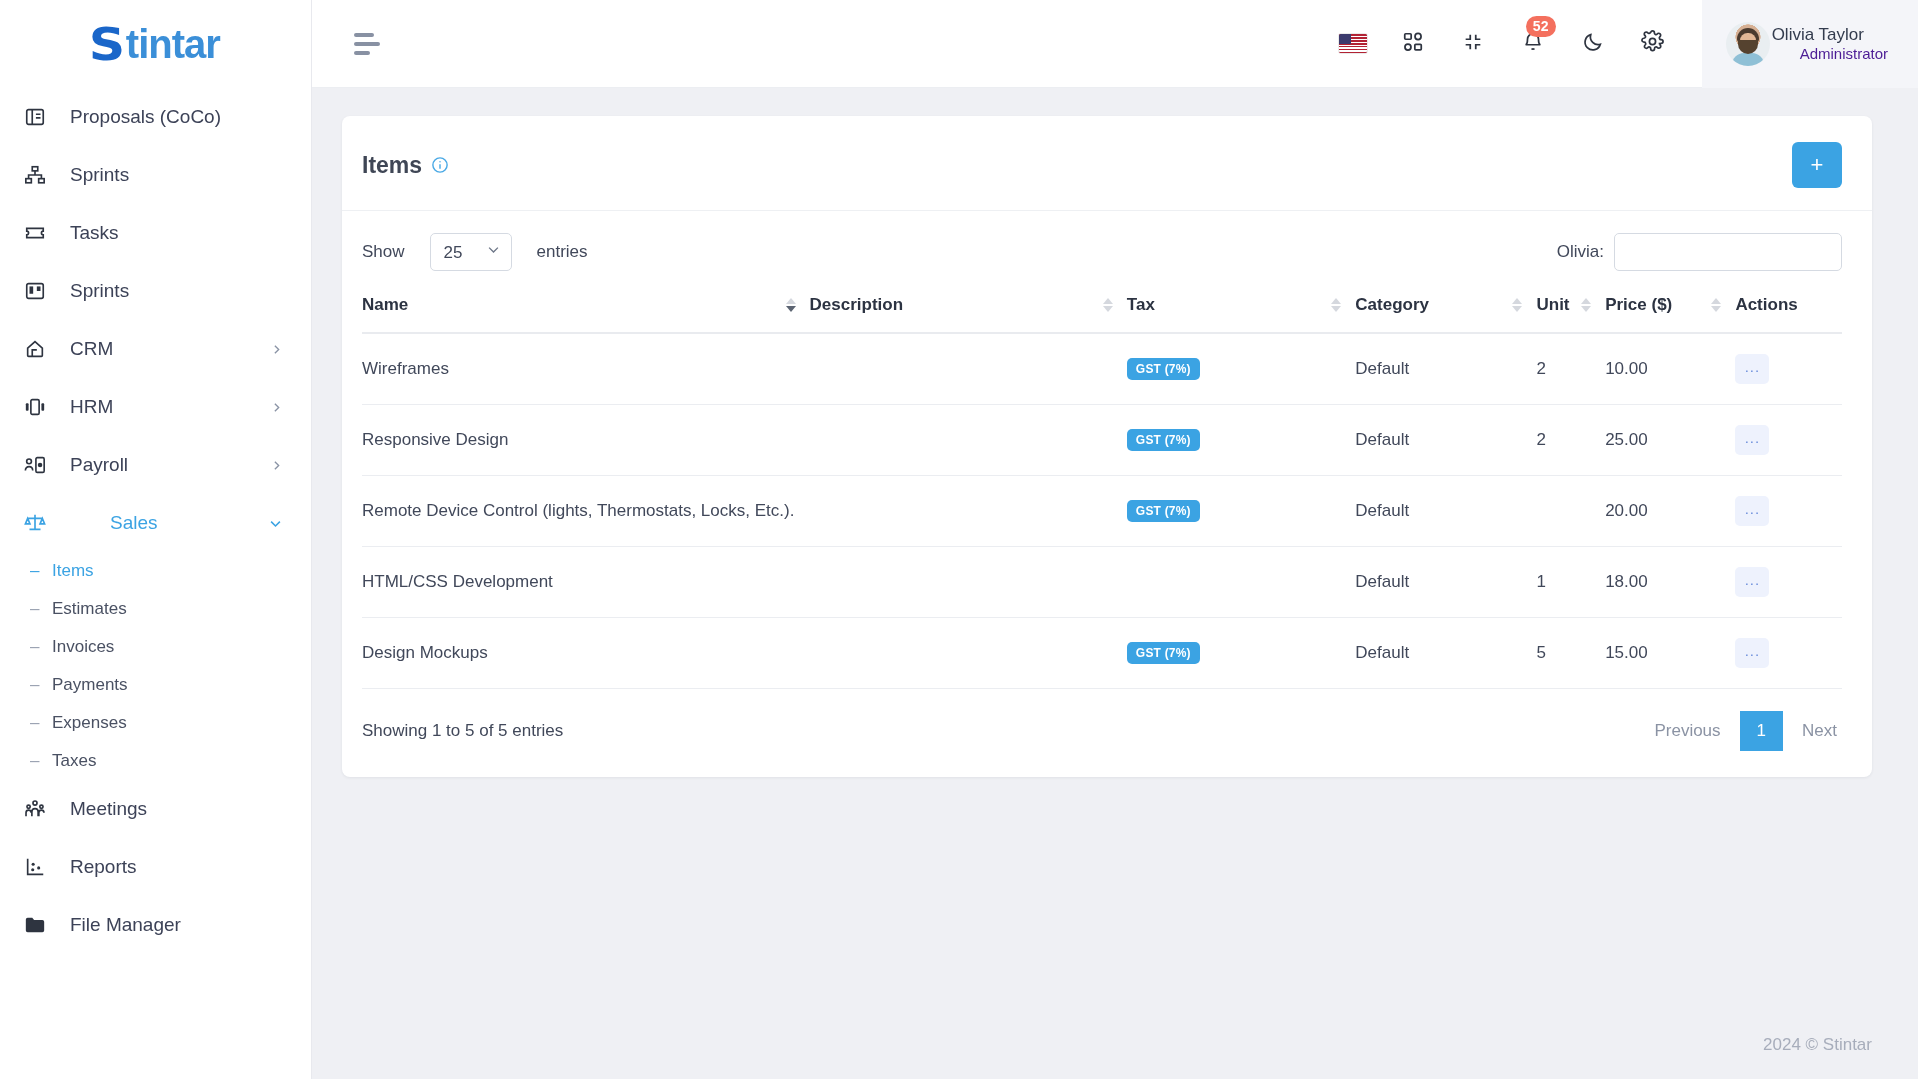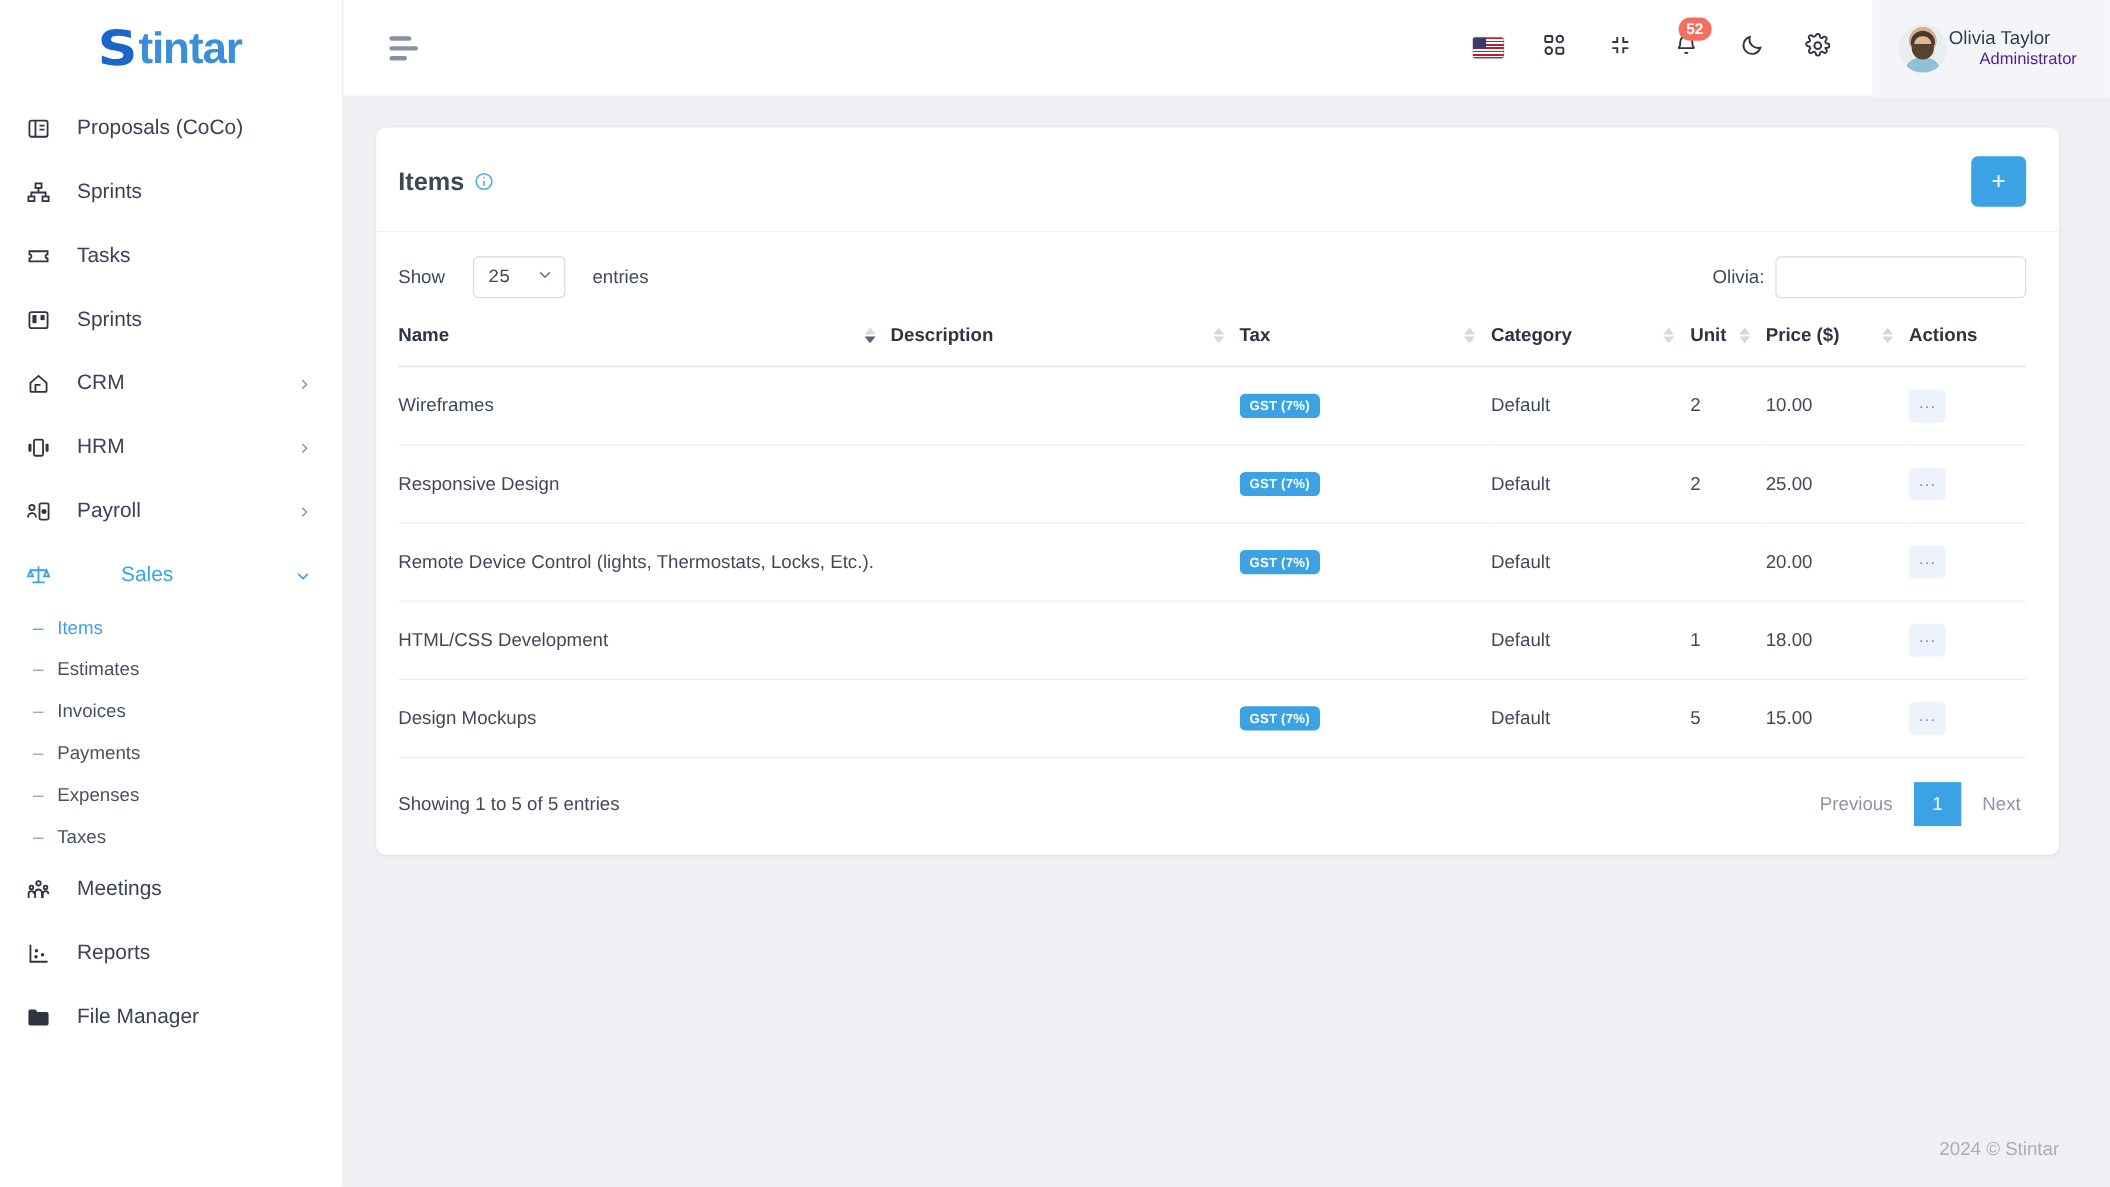--- a/index.html
+++ b/index.html
@@ -226,21 +226,21 @@
   .len-select {
     appearance: none;
     -webkit-appearance: none;
     border: 1px solid #d5dae2;
     border-radius: 5px;
     background: #fff;
     height: 38px;
     padding: 0 38px 0 13px;
     font-size: 17px;
     color: #41485a;
-    font-family: Liberation Mono, monospace;
+    font-family: Liberation Sans, sans-serif;
     cursor: pointer;
   }
   .len-box { position: relative; display: inline-flex; }
   .len-box .chev {
     position: absolute; right: 11px; top: 50%; transform: translateY(-50%);
     pointer-events: none; color: #6d7687;
   }
   .tools-spacer { flex: 1; }
   .search-wrap { display: flex; align-items: center; gap: 10px; font-size: 17px; color: #41485a; }
   .search-input {

